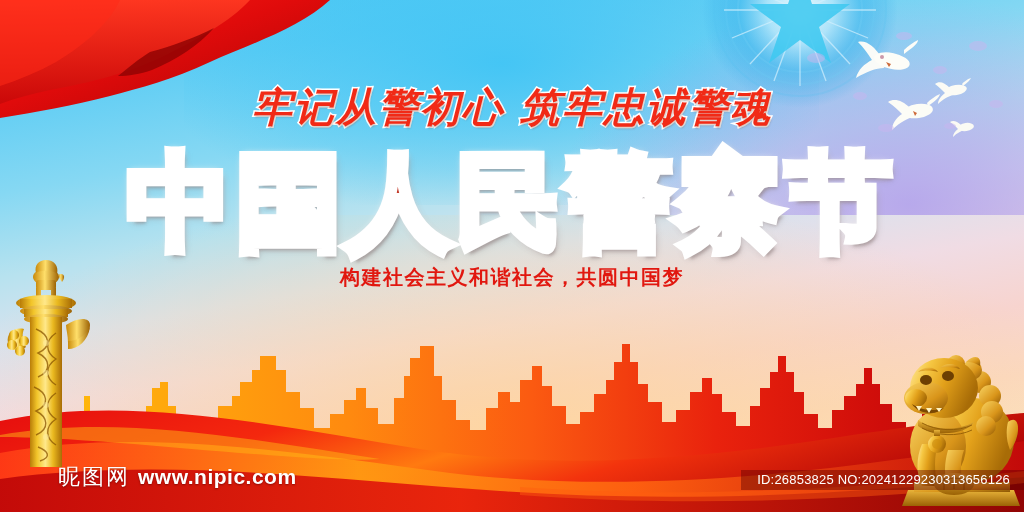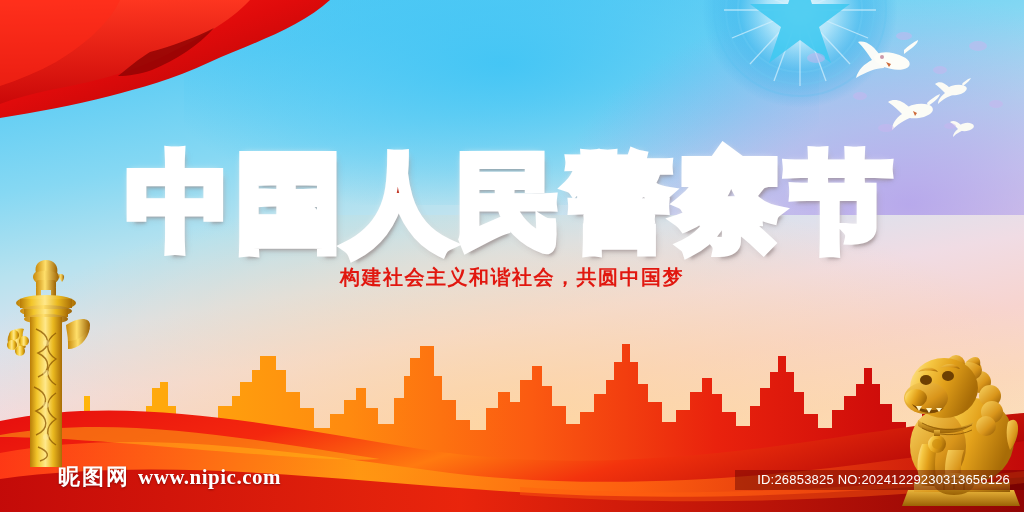--- a/index.html
+++ b/index.html
@@ -125,26 +125,26 @@
   }
   .body-text div{white-space:nowrap;}
 
   
   .brand{
     position:absolute;left:58px;bottom:20px;
     display:flex;align-items:baseline;gap:8px;
     color:#fff;
     text-shadow:0 1px 2px rgba(90,0,0,.6);
   }
-  .brand-cn{font-family:"DejaVu Sans","Liberation Sans",sans-serif;font-size:22px;font-weight:bold;letter-spacing:2px;}
-  .brand-url{font-family:Liberation Serif, serif;font-size:21px;font-weight:bold;letter-spacing:.5px;}
+  .brand-cn{font-family:"DejaVu Sans","Liberation Sans",sans-serif;font-size:22px;font-weight:normal;letter-spacing:2px;}
+  .brand-url{font-family:Liberation Sans, sans-serif;font-size:21px;font-weight:bold;letter-spacing:.5px;}
 
   .idbar{
     position:absolute;right:0;bottom:22px;
-    padding:2px 14px 3px 22px;
+    padding:2px 14px 3px 16px;
     background:rgba(90,0,0,.42);
     color:#fff;
     font-family:"Liberation Sans","DejaVu Sans",sans-serif;
     font-size:13px;letter-spacing:.2px;
     white-space:nowrap;
   }
 </style>
 </head>
 <body>
 
@@ -442,20 +442,21 @@
       <path d="M40 97 C54 105 76 106 90 99"></path>
       <path d="M40 102 C54 110 76 111 90 104"></path>
     </g>
     <circle cx="55" cy="118" r="9" fill="url(#lg1)"></circle>
     <path d="M52 110 h6 v-6 h-6 z" fill="url(#lg3)"></path>
     <circle cx="55" cy="118" r="5" fill="#c98a0c" opacity=".6"></circle>
 
     <path d="M126 96 C138 86 140 110 128 124 C124 114 124 104 126 96 Z" fill="url(#lg2)"></path>
   </svg>
 
+  <div class="subtitle-top">牢记从警初心  筑牢忠诚警魂</div>
 
   <div class="main-title-stroke">中国人民警察节</div>
   <div class="main-title">中国人民警察节</div>
 
   <div class="red-slogan">构建社会主义和谐社会，共圆中国梦</div>
 
 
   <div class="brand">
     <span class="brand-cn">昵图网</span>
     <span class="brand-url">www.nipic.com</span>

